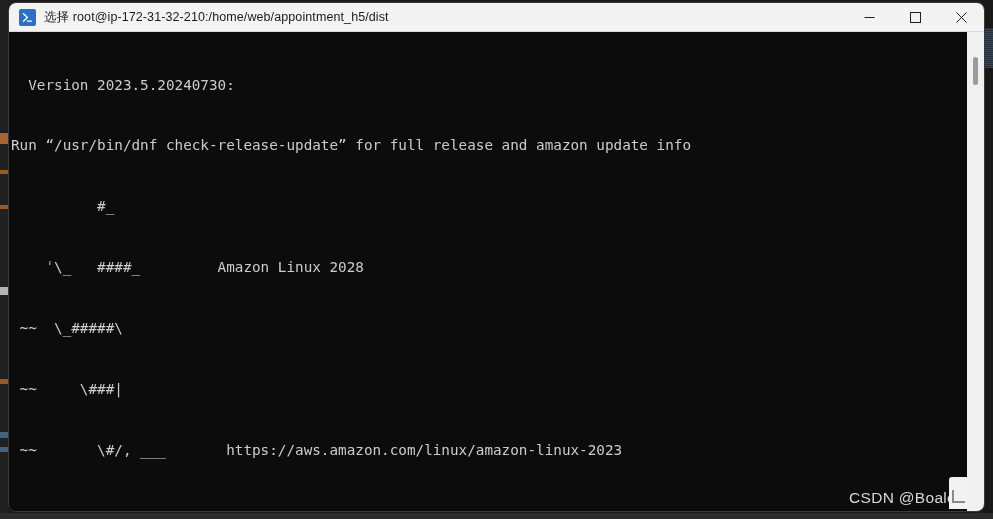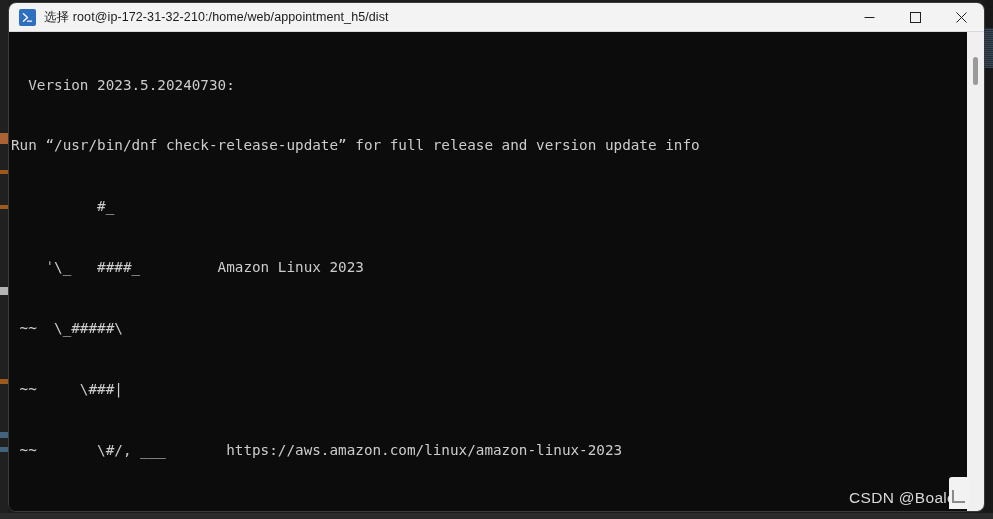--- a/index.html
+++ b/index.html
@@ -246,23 +246,23 @@
             <line x1="10.5" y1="0.5" x2="0.5" y2="10.5" stroke="#202020" stroke-width="1"></line>
           </svg>
         </div>
       </div>
     </div>
 
     <div class="term">
 
       <div class="term-text">
         <div class="line"><span class="c-white">  Version 2023.5.20240730:</span></div>
-        <div class="line"><span class="c-white">Run “/usr/bin/dnf check-release-update” for full release and version update info</span></div>
+        <div class="line"><span class="c-white">Run “/usr/bin/dnf check-release-update” for full release and amazon update info</span></div>
         <div class="line"><span class="c-white">          #_                   </span></div>
-        <div class="line"><span class="c-white">    ˈ\_   ####_         Amazon Linux 2023</span></div>
+        <div class="line"><span class="c-white">    ˈ\_   ####_         Amazon Linux 2028</span></div>
         <div class="line"><span class="c-white"> ~~  \_#####\</span></div>
         <div class="line"><span class="c-white"> ~~     \###|</span></div>
         <div class="line"><span class="c-white"> ~~       \#/, ___       https://aws.amazon.com/linux/amazon-linux-2023</span></div>
         
         
         
         
         
         
         

